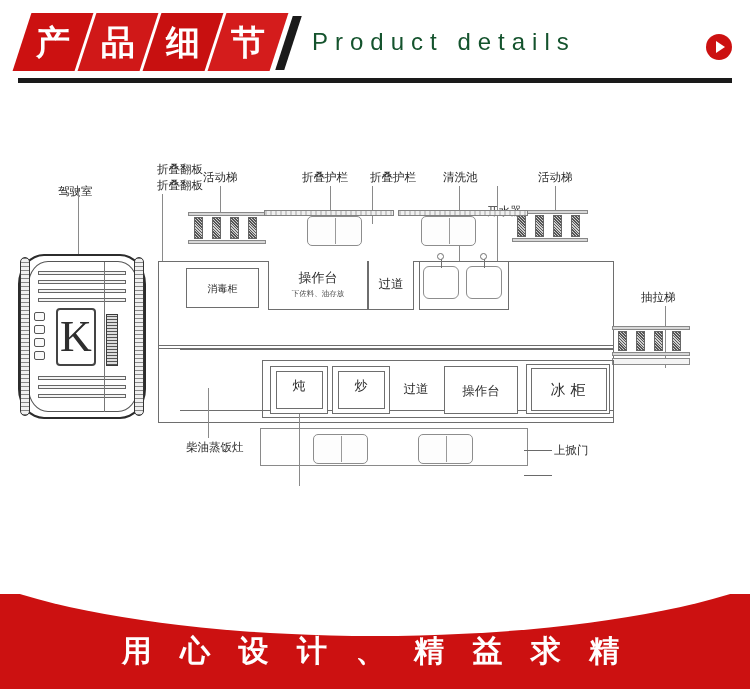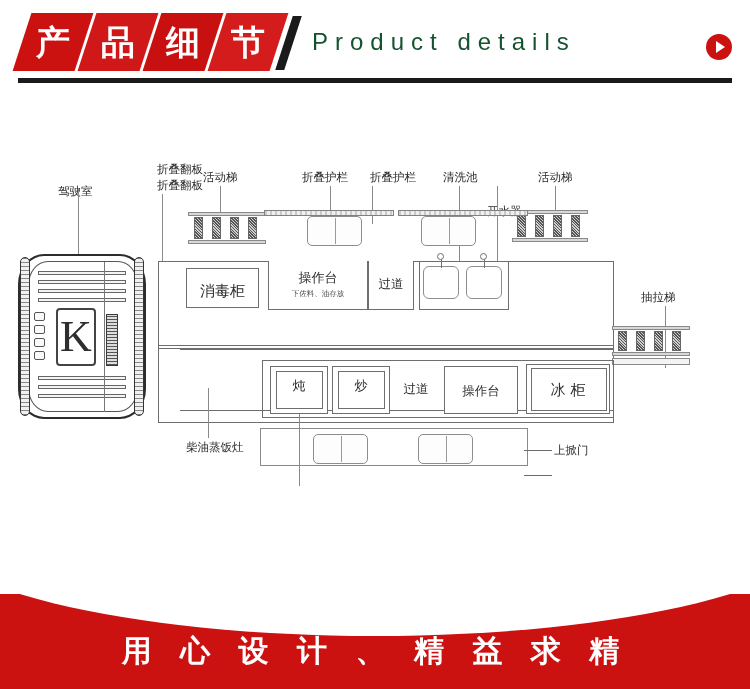--- a/index.html
+++ b/index.html
@@ -138,21 +138,21 @@
   .lead-v { width: 1px; }
   .lead-h { height: 1px; }
 
   .box {
     position: absolute;
     border: 1px solid #6e6e6e;
     background: #ffffff;
   }
   .boxlbl {
     position: absolute;
-    font-size: 15px;
+    font-size: 10px;
     color: #2b2b2b;
     white-space: nowrap;
     text-align: center;
     font-family: "DejaVu Sans", "Liberation Sans", sans-serif;
   }
   .boxsub {
     position: absolute;
     font-size: 7.5px;
     color: #4a4a4a;
     white-space: nowrap;

